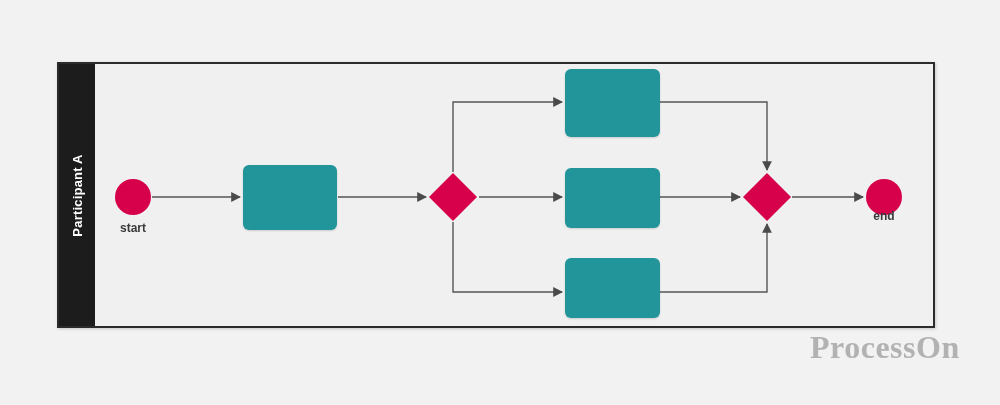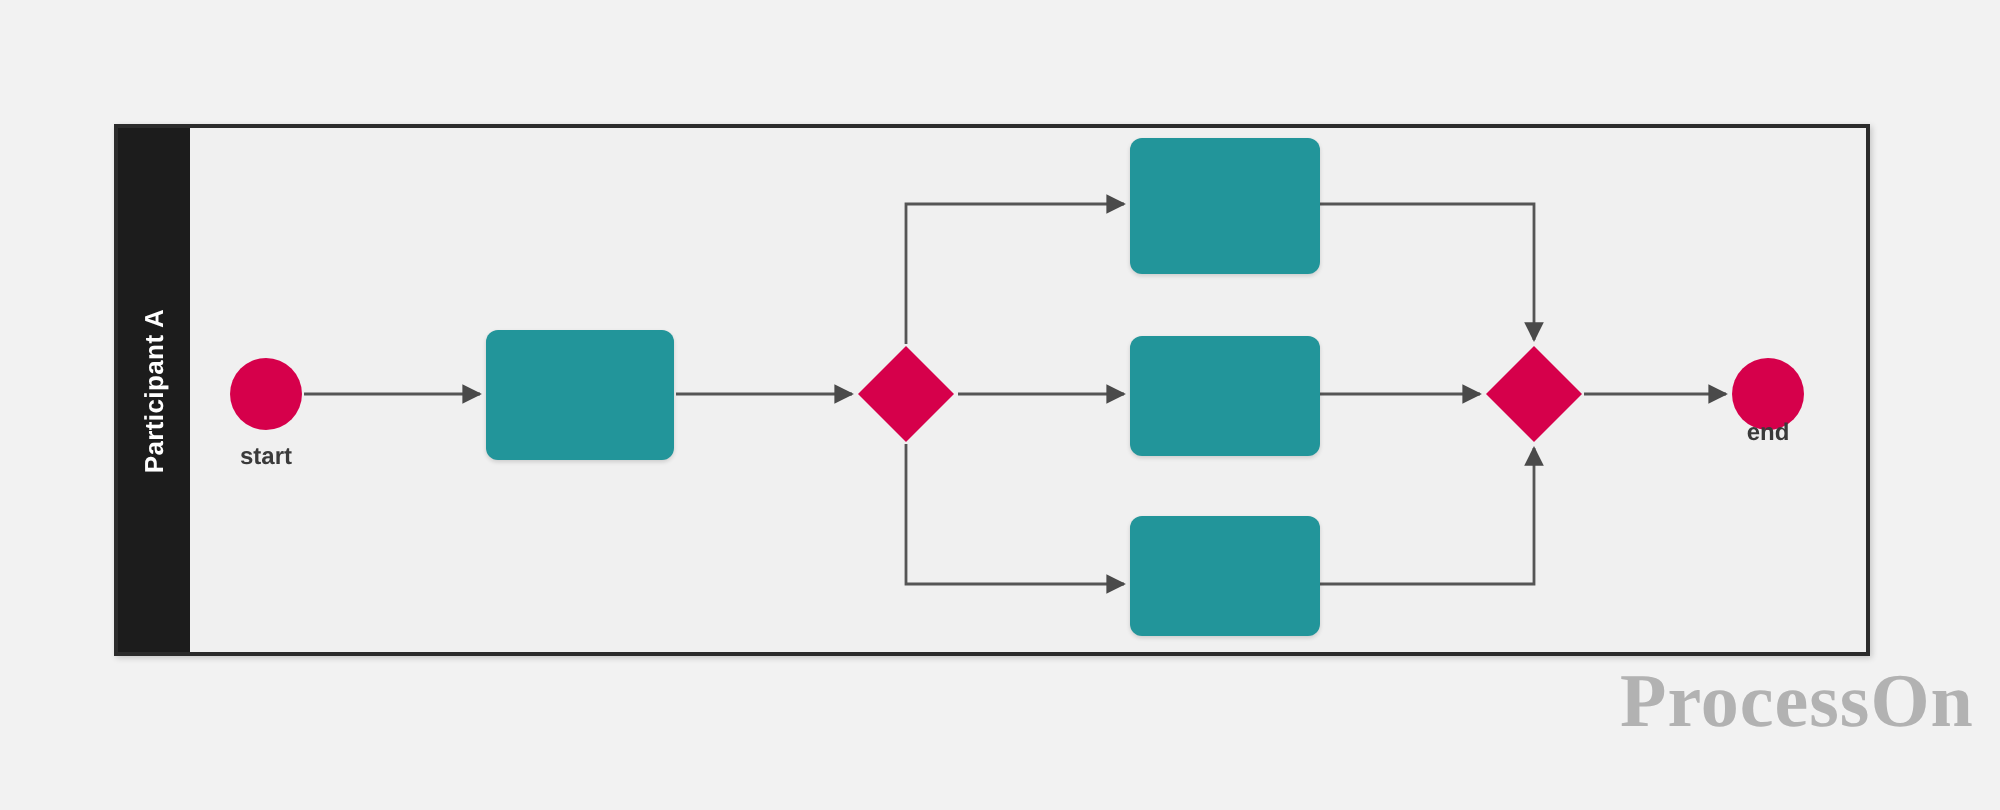--- a/index.html
+++ b/index.html
@@ -108,21 +108,21 @@
     height: 405px;
     pointer-events: none;
   }
 
   
   .watermark {
     position: absolute;
     left: 810px;
     top: 329px;
     font-family: "Liberation Serif", serif;
-    font-size: 38px;
+    font-size: 32px;
     font-weight: bold;
     color: #a8a8a8;
     opacity: 0.85;
     letter-spacing: 0.5px;
     user-select: none;
   }
 </style>
 </head>
 <body>
 

